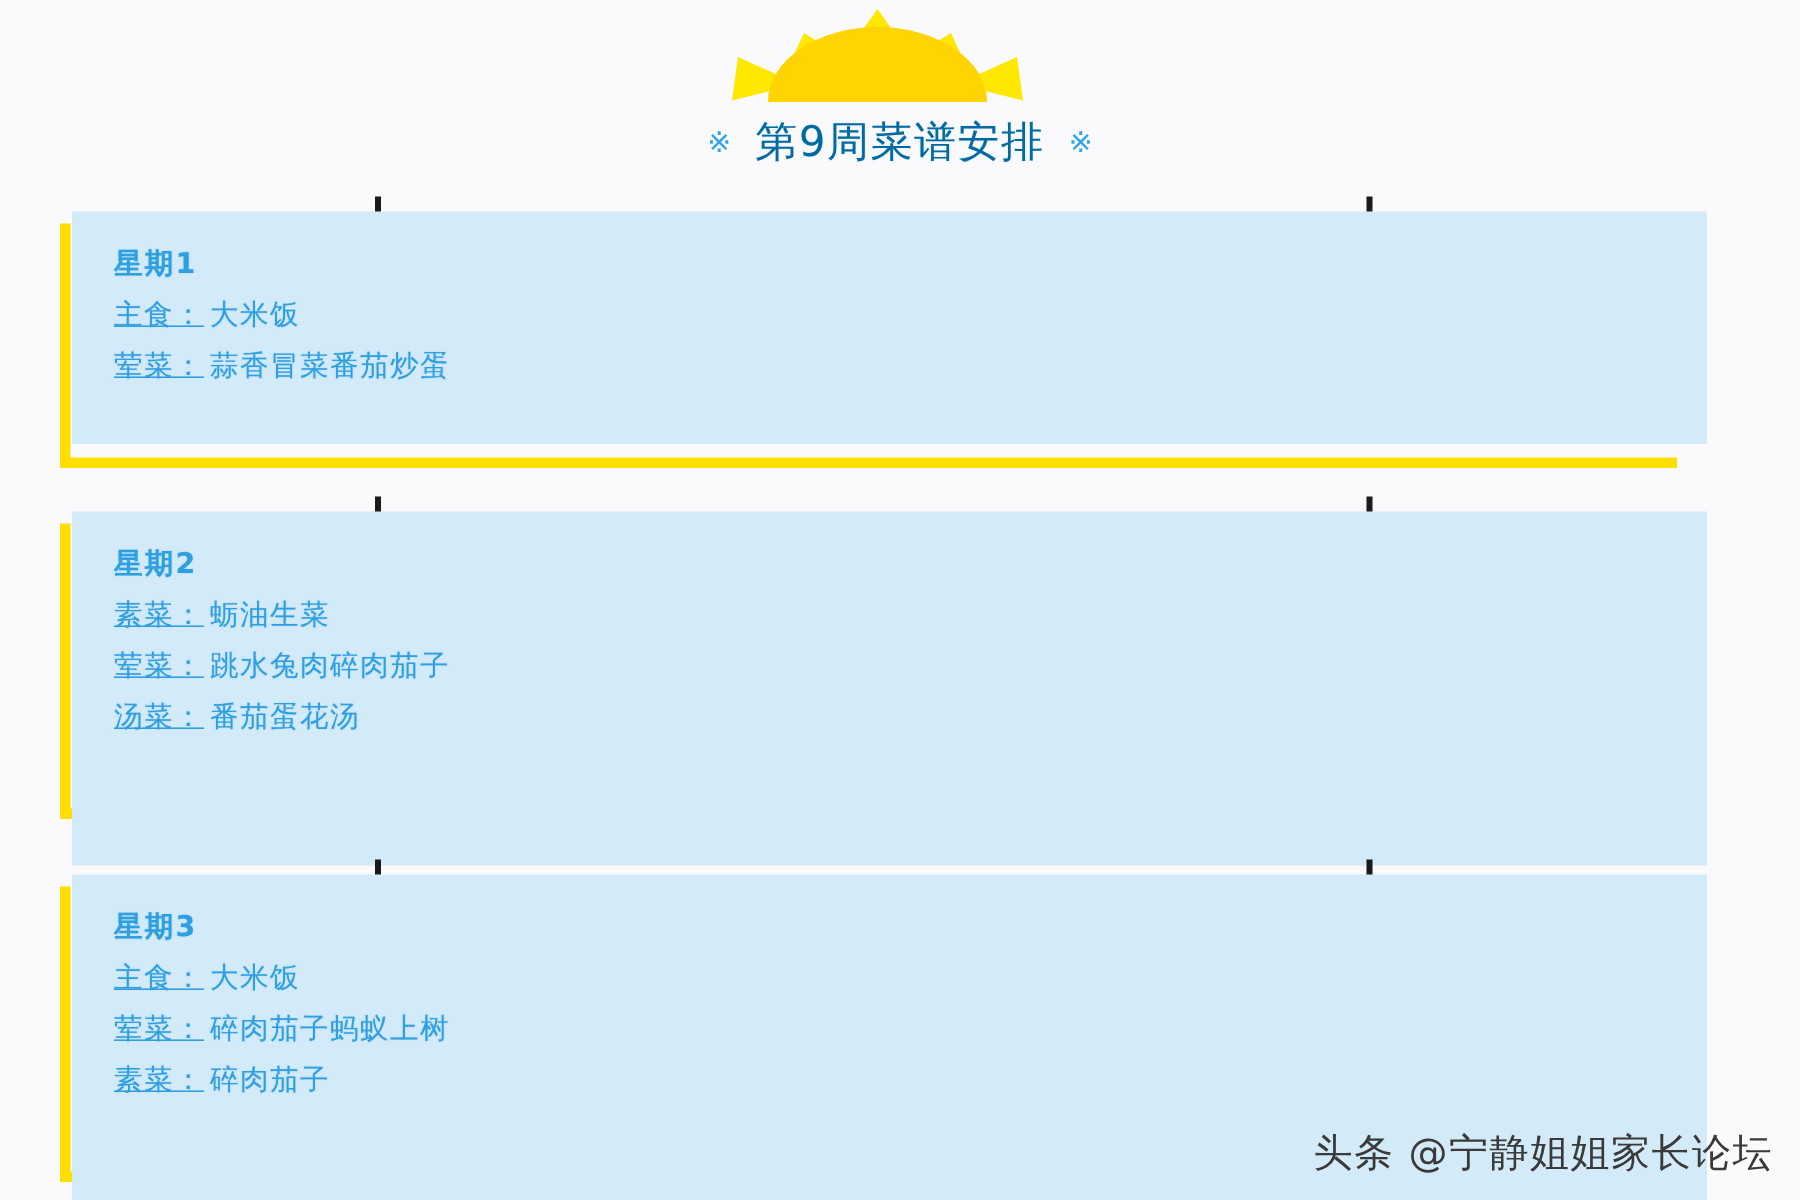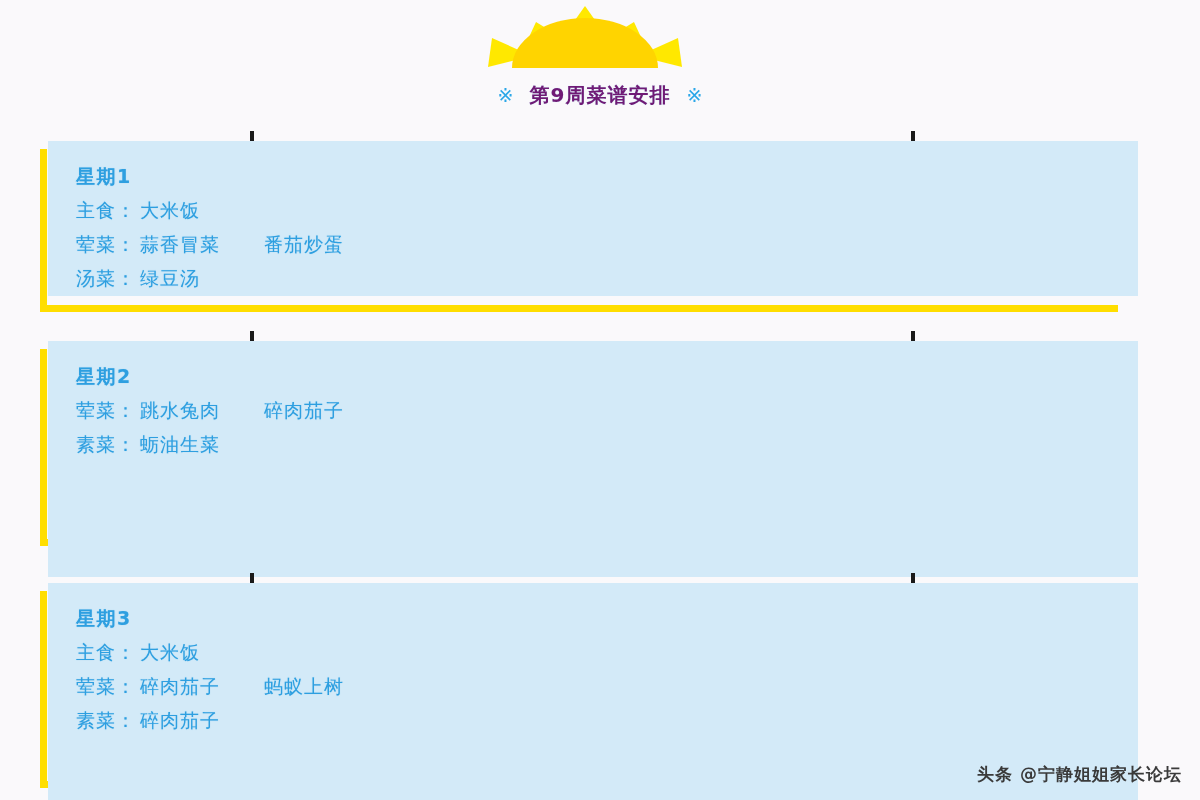--- a/index.html
+++ b/index.html
@@ -42,23 +42,23 @@
   .title-deco {
     display: inline-block;
     color: #2ba7e8;
     font-size: 19px;
     line-height: 26px;
     vertical-align: middle;
     letter-spacing: 0;
   }
   .title-text {
     display: inline-block;
-    color: #701a75;
-    font-size: 20px;
-    font-weight: bold;
+    color: #0369a1;
+    font-size: 28px;
+    font-weight: normal;
     line-height: 26px;
     vertical-align: middle;
     margin: 0 11px;
     letter-spacing: 1px;
     text-shadow: 0 0 1px #bfe6fa;
   }
 
   
   .marker {
     position: absolute;
@@ -112,37 +112,37 @@
     white-space: nowrap;
     letter-spacing: 1px;
     text-shadow: 0 0 1px rgba(140, 205, 240, 0.85);
   }
   .line.day {
     font-weight: bold;
     letter-spacing: 1.5px;
   }
   .line .lbl {
     display: inline-block;
+    text-decoration: underline;
   }
   .line .val {
     display: inline-block;
     margin-left: 4px;
   }
   .line .val2 {
     display: inline-block;
-    margin-left: 44px;
   }
 
   
   .watermark {
     position: absolute;
     right: 18px;
     bottom: 14px;
-    font-size: 17px;
-    font-weight: bold;
+    font-size: 26px;
+    font-weight: normal;
     color: #3a3a3a;
     letter-spacing: 1px;
     white-space: nowrap;
     font-family: "DejaVu Sans", "Liberation Sans", sans-serif;
   }
 </style>
 </head>
 <body>
 
 <div class="header">
@@ -183,44 +183,44 @@
 <div class="card" style="left:40px; top:141px;">
   <div class="yellow-frame" style="height:163px;"></div>
   <div class="panel" style="height:155px;">
     <div class="line day">星期1</div>
     <div class="line">
       <span class="lbl">主食：</span><span class="val">大米饭</span>
     </div>
     <div class="line">
       <span class="lbl">荤菜：</span><span class="val">蒜香冒菜</span><span class="val2">番茄炒蛋</span>
     </div>
-    <div class="line">
-      <span class="lbl">汤菜：</span><span class="val">绿豆汤</span>
-    </div>
   </div>
 </div>
 
 <div class="marker" style="left:243px; top:331px;">
   <div class="stem"></div>
   <div class="foot"></div>
 </div>
 <div class="marker" style="left:904px; top:331px;">
   <div class="stem"></div>
   <div class="foot"></div>
 </div>
 
 <div class="card" style="left:40px; top:341px;">
   <div class="yellow-frame" style="height:197px;"></div>
   <div class="panel" style="height:236px;">
     <div class="line day">星期2</div>
     <div class="line">
+      <span class="lbl">素菜：</span><span class="val">蛎油生菜</span>
+    </div>
+    <div class="line">
       <span class="lbl">荤菜：</span><span class="val">跳水兔肉</span><span class="val2">碎肉茄子</span>
     </div>
     <div class="line">
-      <span class="lbl">素菜：</span><span class="val">蛎油生菜</span>
+      <span class="lbl">汤菜：</span><span class="val">番茄蛋花汤</span>
     </div>
   </div>
 </div>
 
 <div class="marker" style="left:243px; top:573px;">
   <div class="stem"></div>
   <div class="foot"></div>
 </div>
 <div class="marker" style="left:904px; top:573px;">
   <div class="stem"></div>

